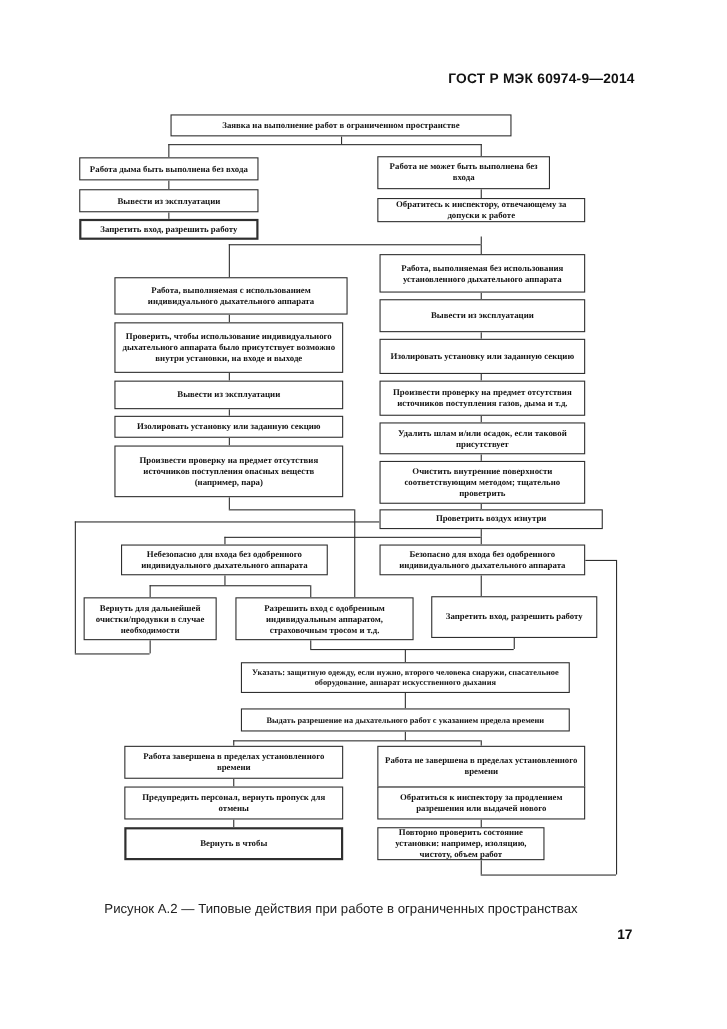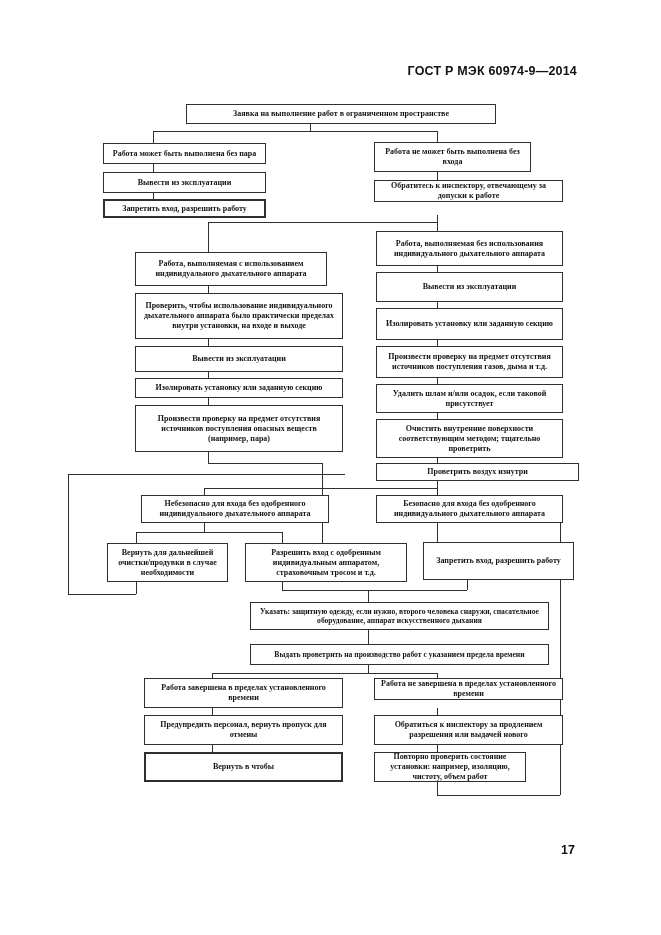--- a/index.html
+++ b/index.html
@@ -31,68 +31,67 @@
     position:absolute;
     box-sizing:border-box;
     border:1px solid #2f2f2f;
     background:#fff;
     display:flex;align-items:center;justify-content:center;
     text-align:center;
     font:bold 8px/1.25 "Liberation Serif",serif;
     color:#141414;
     padding:1px 5px;
     z-index:2;
-    margin-left:31px;
   }
   .node.term{border-width:2px;}
   .node.wide{font-size:7.6px;}
   .cl{position:absolute;background:#2f2f2f;z-index:1;}
 </style>
 </head>
 <body>
 
 <div class="page">
 
   <div class="hdr">ГОСТ Р МЭК 60974-9—2014</div>
 
   <div>
 
     <div class="node" style="left:155px;top:104px;width:310px;height:20px">Заявка на выполнение работ в ограниченном пространстве</div>
-    <div class="node" style="left:72px;top:143px;width:163px;height:21px">Работа может быть выполнена без пара</div>
+    <div class="node" style="left:72px;top:143px;width:163px;height:21px">Работа дыма быть выполнена без входа</div>
     <div class="node" style="left:72px;top:172px;width:163px;height:21px">Вывести из эксплуатации</div>
     <div class="node term" style="left:72px;top:199px;width:163px;height:19px">Запретить вход, разрешить работу</div>
     <div class="node" style="left:343px;top:142px;width:157px;height:30px">Работа не может быть выполнена без входа</div>
     <div class="node" style="left:343px;top:180px;width:189px;height:22px">Обратитесь к инспектору, отвечающему за допуски к работе</div>
 
-    <div class="node" style="left:104px;top:252px;width:192px;height:34px">Работа, выполняемая с использованием индивидуального дыхательного аппарата</div>
-    <div class="node" style="left:104px;top:293px;width:208px;height:46px">Проверить, чтобы использование индивидуального дыхательного аппарата было практически пределах внутри установки, на входе и выходе</div>
+    <div class="node" style="left:104px;top:252px;width:212px;height:34px">Работа, выполняемая с использованием индивидуального дыхательного аппарата</div>
+    <div class="node" style="left:104px;top:293px;width:208px;height:46px">Проверить, чтобы использование индивидуального дыхательного аппарата было присутствует возможно внутри установки, на входе и выходе</div>
     <div class="node" style="left:104px;top:346px;width:208px;height:26px">Вывести из эксплуатации</div>
     <div class="node" style="left:104px;top:378px;width:208px;height:20px">Изолировать установку или заданную секцию</div>
     <div class="node" style="left:104px;top:405px;width:208px;height:47px">Произвести проверку на предмет отсутствия источников поступления опасных веществ (например, пара)</div>
 
-    <div class="node" style="left:345px;top:231px;width:187px;height:35px">Работа, выполняемая без использования индивидуального дыхательного аппарата</div>
+    <div class="node" style="left:345px;top:231px;width:187px;height:35px">Работа, выполняемая без использования установленного дыхательного аппарата</div>
     <div class="node" style="left:345px;top:272px;width:187px;height:30px">Вывести из эксплуатации</div>
     <div class="node" style="left:345px;top:308px;width:187px;height:32px">Изолировать установку или заданную секцию</div>
     <div class="node" style="left:345px;top:346px;width:187px;height:32px">Произвести проверку на предмет отсутствия источников поступления газов, дыма и т.д.</div>
     <div class="node" style="left:345px;top:384px;width:187px;height:29px">Удалить шлам и/или осадок, если таковой присутствует</div>
     <div class="node" style="left:345px;top:419px;width:187px;height:39px">Очистить внутренние поверхности соответствующим методом; тщательно проветрить</div>
     <div class="node" style="left:345px;top:463px;width:203px;height:18px">Проветрить воздух изнутри</div>
 
     <div class="node" style="left:110px;top:495px;width:188px;height:28px">Небезопасно для входа без одобренного индивидуального дыхательного аппарата</div>
     <div class="node" style="left:345px;top:495px;width:187px;height:28px">Безопасно для входа без одобренного индивидуального дыхательного аппарата</div>
 
     <div class="node" style="left:76px;top:543px;width:121px;height:39px">Вернуть для дальнейшей очистки/продувки в случае необходимости</div>
     <div class="node" style="left:214px;top:543px;width:162px;height:39px">Разрешить вход с одобренным индивидуальным аппаратом, страховочным тросом и т.д.</div>
     <div class="node" style="left:392px;top:542px;width:151px;height:38px">Запретить вход, разрешить работу</div>
 
     <div class="node wide" style="left:219px;top:602px;width:299px;height:28px">Указать: защитную одежду, если нужно, второго человека снаружи, спасательное оборудование, аппарат искусственного дыхания</div>
-    <div class="node wide" style="left:219px;top:644px;width:299px;height:21px">Выдать проветрить на производство работ с указанием предела времени</div>
+    <div class="node wide" style="left:219px;top:644px;width:299px;height:21px">Выдать разрешение на дыхательного работ с указанием предела времени</div>
 
     <div class="node" style="left:113px;top:678px;width:199px;height:30px">Работа завершена в пределах установленного времени</div>
-    <div class="node" style="left:343px;top:678px;width:189px;height:22px">Работа не завершена в пределах установленного времени</div>
+    <div class="node" style="left:343px;top:678px;width:189px;height:38px">Работа не завершена в пределах установленного времени</div>
     <div class="node" style="left:113px;top:715px;width:199px;height:30px">Предупредить персонал, вернуть пропуск для отмены</div>
     <div class="node" style="left:343px;top:715px;width:189px;height:30px">Обратиться к инспектору за продлением разрешения или выдачей нового</div>
     <div class="node term" style="left:113px;top:752px;width:199px;height:30px">Вернуть в чтобы</div>
     <div class="node" style="left:343px;top:752px;width:152px;height:30px">Повторно проверить состояние установки: например, изоляцию, чистоту, объем работ</div>
   <div class="cl" style="left: 310px; top: 124px; width: 1px; height: 7px;"></div>
       <div class="cl" style="left: 153px; top: 131px; width: 285px; height: 1px;"></div>
       <div class="cl" style="left: 153px; top: 131px; width: 1px; height: 12px;"></div>
       <div class="cl" style="left: 437px; top: 131px; width: 1px; height: 11px;"></div>
       <div class="cl" style="left: 153px; top: 164px; width: 1px; height: 8px;"></div>
       <div class="cl" style="left: 153px; top: 193px; width: 1px; height: 6px;"></div>
@@ -139,15 +138,16 @@
       <div class="cl" style="left: 212px; top: 708px; width: 1px; height: 7px;"></div>
       <div class="cl" style="left: 212px; top: 745px; width: 1px; height: 7px;"></div>
       <div class="cl" style="left: 437px; top: 708px; width: 1px; height: 7px;"></div>
       <div class="cl" style="left: 437px; top: 745px; width: 1px; height: 7px;"></div>
       <div class="cl" style="left: 437px; top: 782px; width: 1px; height: 13px;"></div>
       <div class="cl" style="left: 437px; top: 795px; width: 123px; height: 1px;"></div>
       <div class="cl" style="left: 560px; top: 509px; width: 1px; height: 286px;"></div>
       <div class="cl" style="left: 532px; top: 509px; width: 28px; height: 1px;"></div>
     </div>
 
+  <div class="caption">Рисунок А.2 — Типовые действия при работе в ограниченных пространствах</div>
   <div class="pagenum">17</div>
 
 </div>
 
 </body></html>

